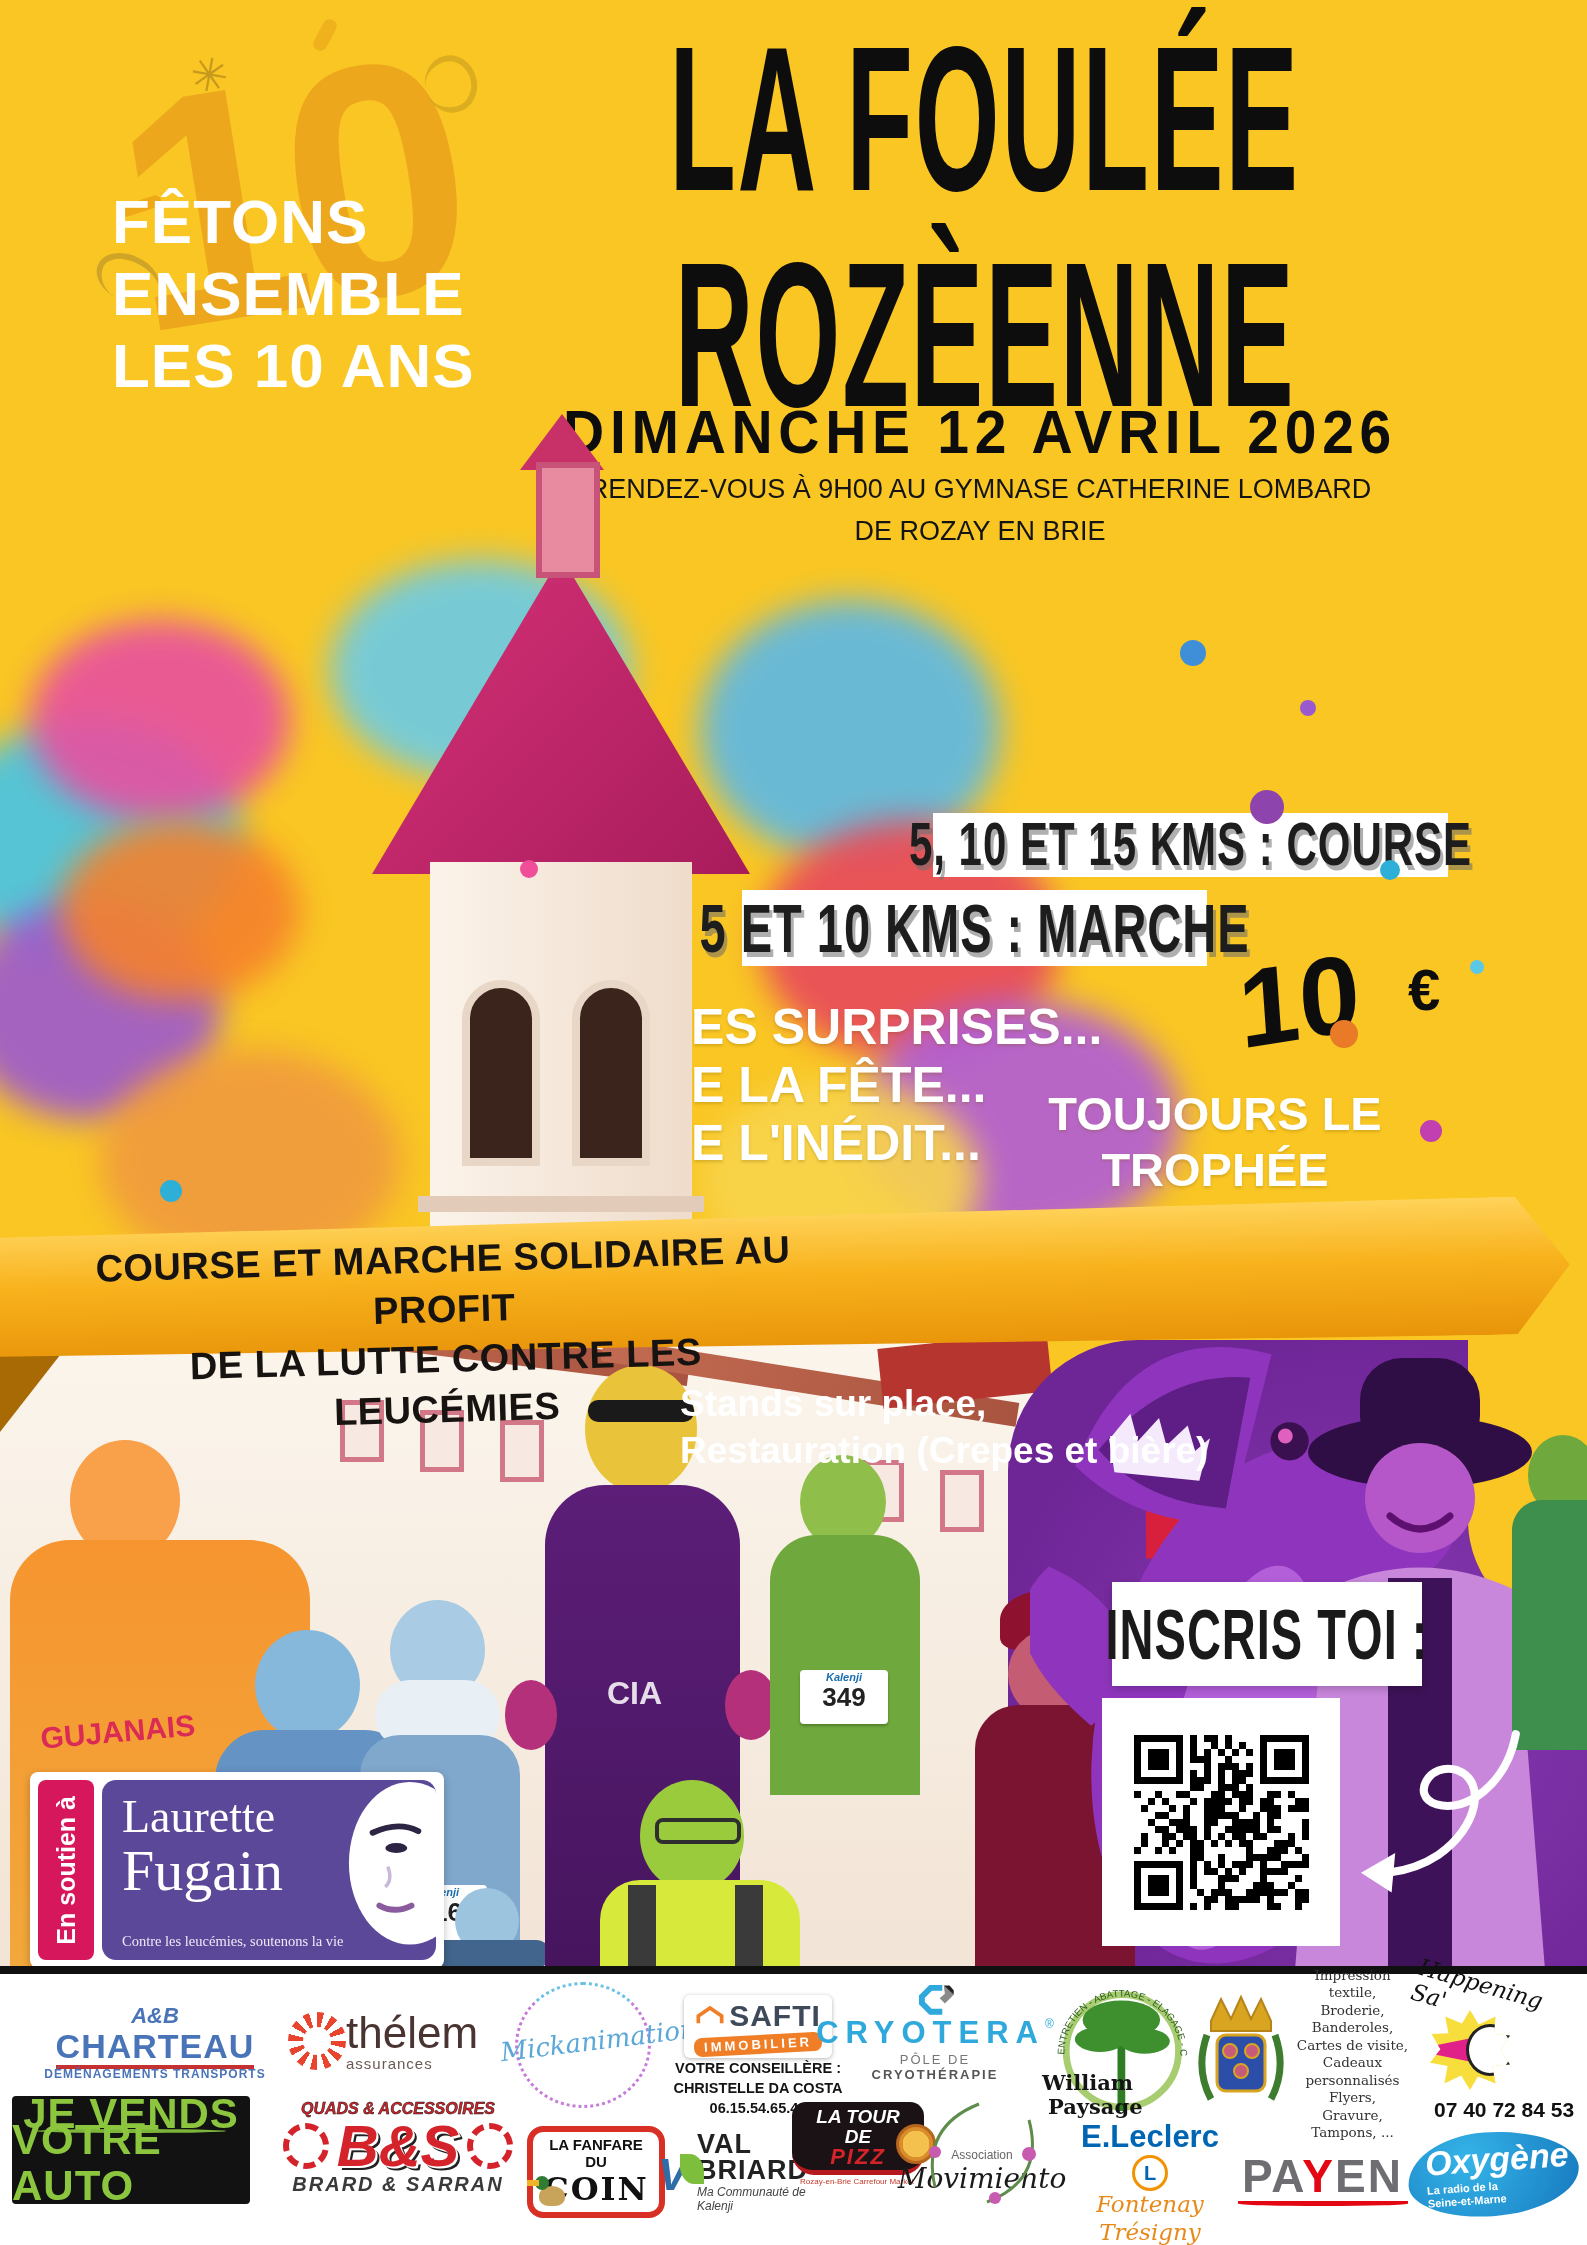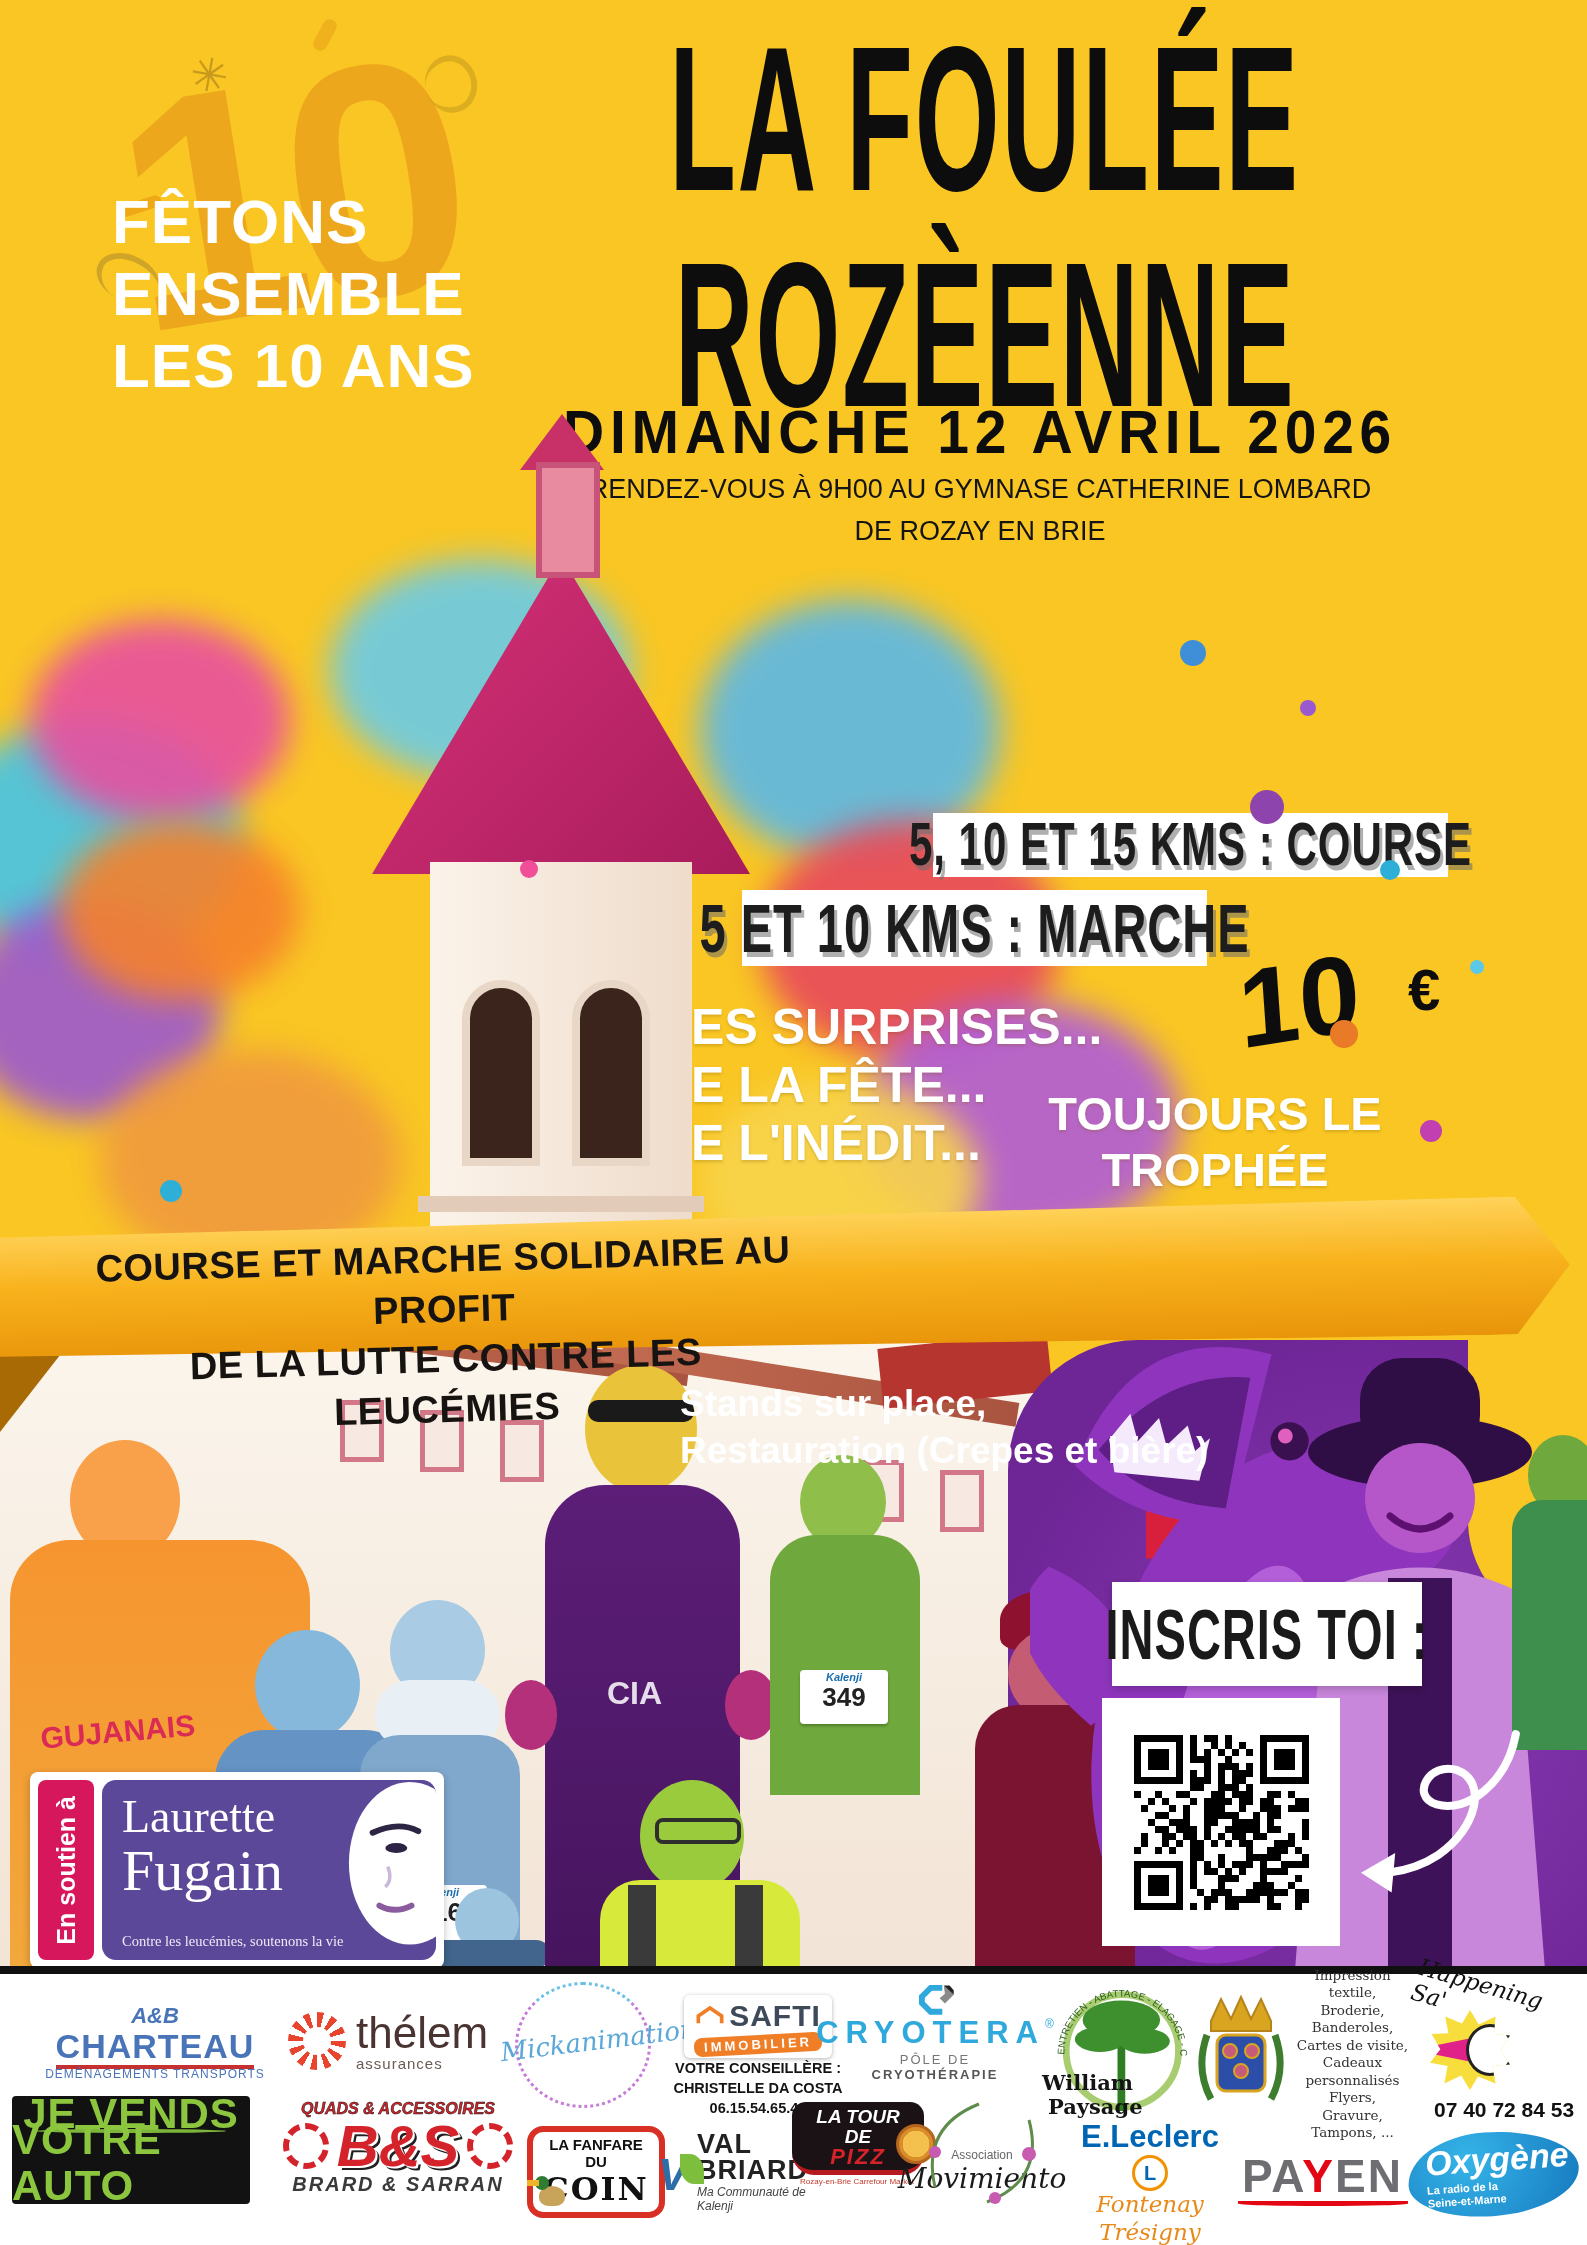--- a/index.html
+++ b/index.html
@@ -117,21 +117,21 @@
 
   
   .blackline{left:0;top:1966px;width:1587px;height:8px;background:#101010;z-index:9;}
   #sponsors{left:0;top:1974px;width:1587px;height:271px;background:#fff;z-index:9;}
   #sponsors .abs{position:absolute;}
   .spc{display:flex;flex-direction:column;align-items:center;justify-content:center;text-align:center;}
 
   .charteau-name{font-size:34px;font-weight:800;color:#4A74B8;letter-spacing:1px;
                  border-bottom:4px solid #C53030;line-height:1.05;}
   .charteau-pre{font-size:22px;font-weight:800;color:#4A74B8;font-style:italic;}
-  .charteau-sub{font-size:12px;font-weight:400;color:#4A74B8;letter-spacing:1px;margin-top:3px;}
+  .charteau-sub{font-size:12px;font-weight:700;color:#4A74B8;letter-spacing:1px;margin-top:3px;}
 
   .thelem-burst{width:58px;height:58px;border-radius:50%;position:relative;
         background:repeating-conic-gradient(#E8442E 0 14deg,#ffffff 14deg 30deg);}
   .thelem-burst::after{content:'';position:absolute;left:15px;top:15px;width:28px;height:28px;
         border-radius:50%;background:#fff;}
   .thelem-name{font-size:44px;color:#4A3432;font-weight:500;line-height:1;}
   .thelem-sub{font-size:15px;color:#6A5A56;letter-spacing:1px;}
 
   .mick{font-family:"DejaVu Serif",serif;font-style:italic;font-size:26px;color:#5BA8D8;transform:rotate(-7deg);}
   .mickring{width:130px;height:120px;border:3px dotted #C77BD8;border-radius:50%;position:absolute;
@@ -1043,21 +1043,21 @@
 
   <div class="abs blackline"></div>
   <div id="sponsors" class="abs">
 
     <div class="abs spc" style="left:30px;top:18px;width:250px;height:100px;">
       <div><span class="charteau-pre">A&amp;B</span>
            <span class="charteau-name">CHARTEAU</span></div>
       <div class="charteau-sub">DÉMÉNAGEMENTS TRANSPORTS</div>
     </div>
 
-    <div class="abs" style="left:288px;top:32px;width:215px;height:70px;display:flex;align-items:center;gap:10px;">
+    <div class="abs" style="left:288px;top:32px;width:215px;height:70px;display:flex;align-items:center;">
       <div class="thelem-burst"></div>
       <div>
         <div class="thelem-name">thélem</div>
         <div class="thelem-sub">assurances</div>
       </div>
     </div>
 
     <div class="abs" style="left:500px;top:8px;width:170px;height:125px;">
       <div class="mickring"></div>
       <div class="mick" style="margin-top:45px;">Mickanimation77</div>

